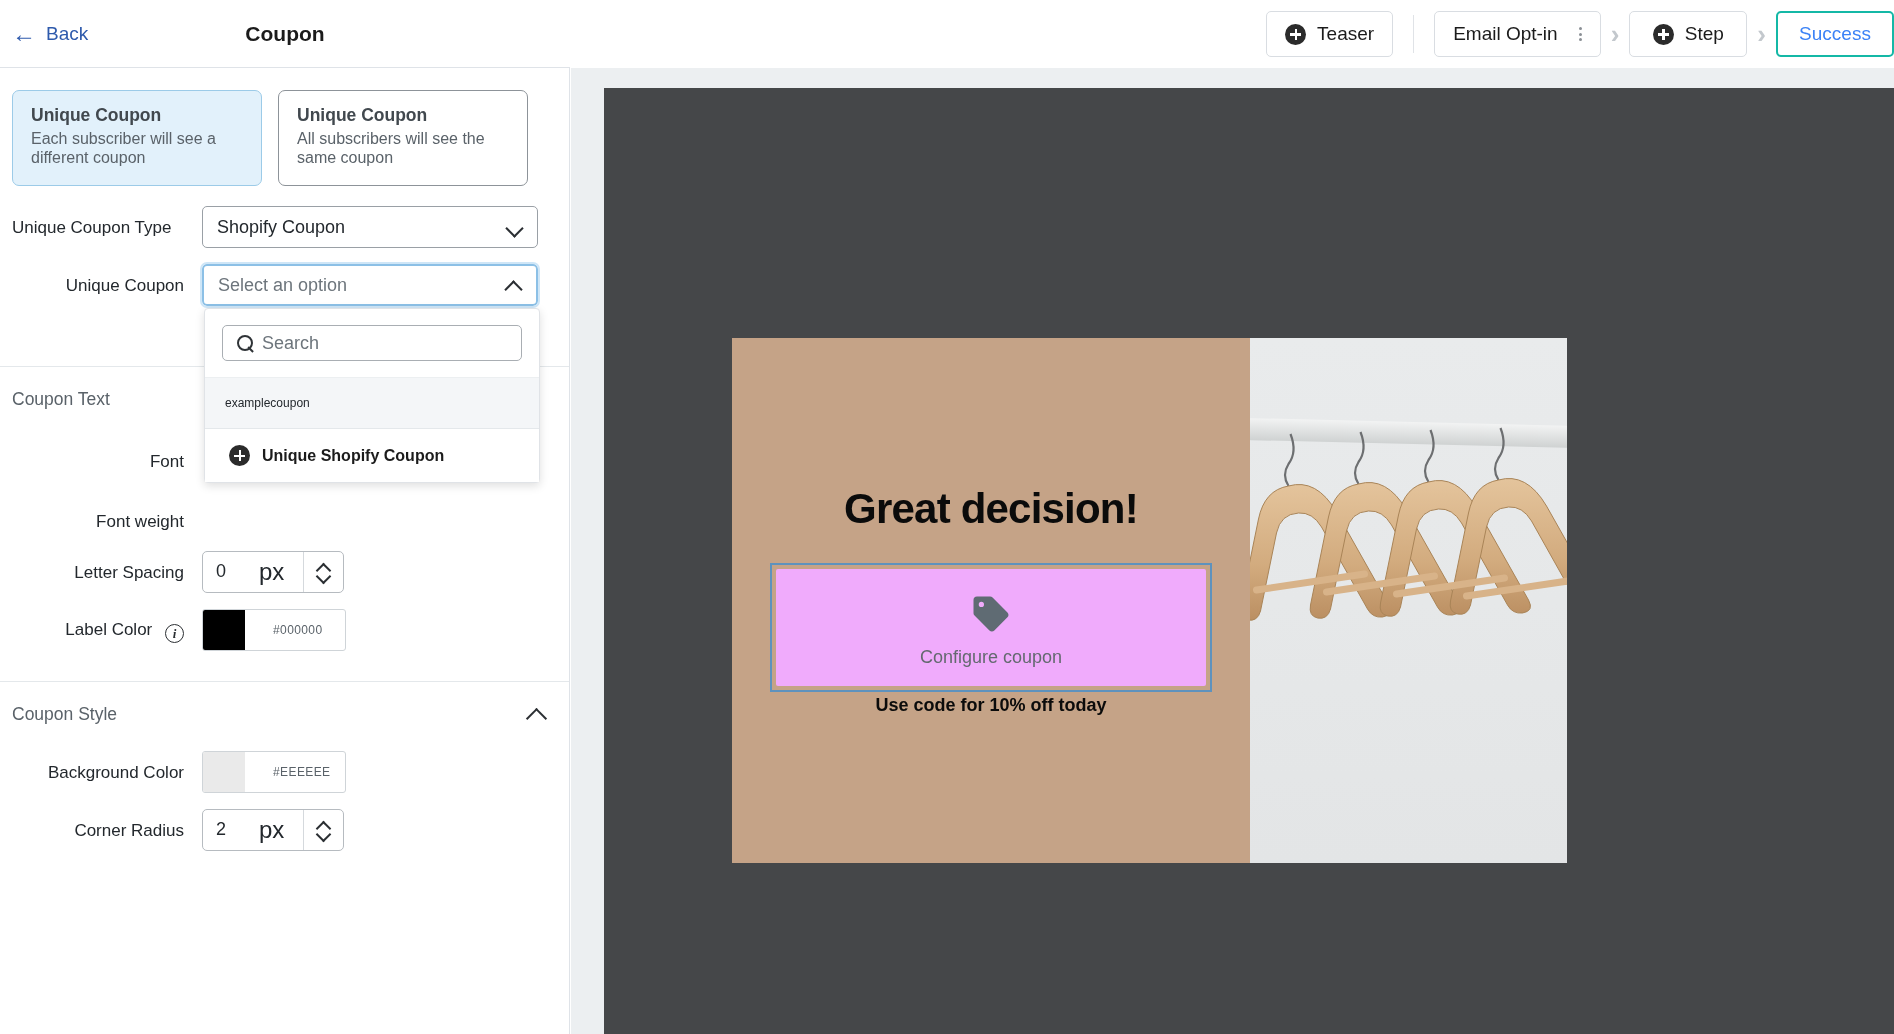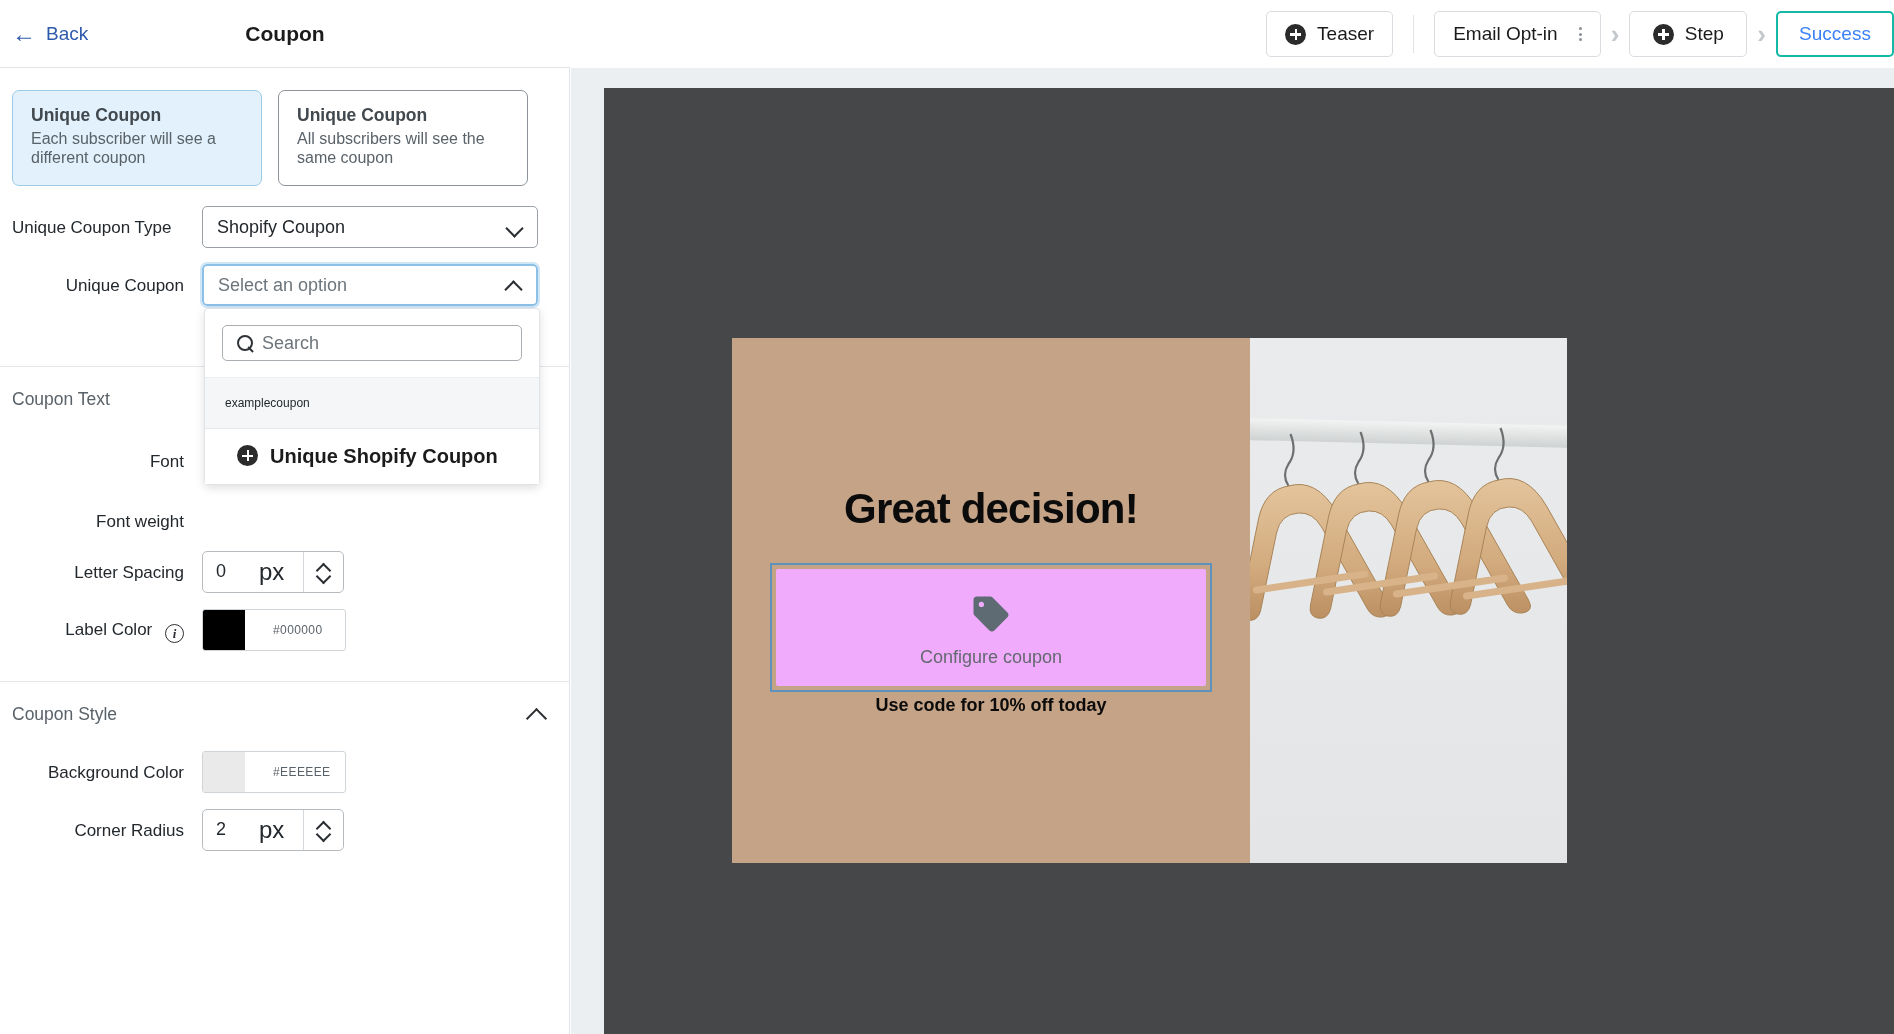--- a/index.html
+++ b/index.html
@@ -162,23 +162,23 @@
     width: 7px; height: 2.4px; background: #2f3337;
     transform: rotate(45deg); transform-origin: left center;
   }
   .dd-search-text { font-size: 18px; color: #6d757c; }
   .dd-option {
     padding: 18px 20px; font-size: 12px; color: #23282d;
     background: #f4f6f8; border-top: 1px solid #eceff1;
     cursor: pointer;
   }
   .dd-action {
-    padding: 16px 32px; font-size: 20px; font-weight: bold; color: #1b1b1b;
+    padding: 16px 24px; font-size: 16px; font-weight: bold; color: #1b1b1b;
     background: #ffffff; border-top: 1px solid #e4e8eb;
-    display: flex; gap: 12px; cursor: pointer;
+    display: flex; align-items: center; gap: 12px; cursor: pointer;
   }
 
   .section-div { height: 1px; background: #e4e8eb; margin: 26px 0 0 0; }
   .section-head {
     display:flex; align-items:center; justify-content: space-between;
     padding: 22px 22px 0 12px;
   }
   .section-title { font-size: 17.5px; color: #5a6269; }
   .collapse-caret { width: 20px; height: 20px; position: relative; cursor: pointer; }
   .collapse-caret::before {

